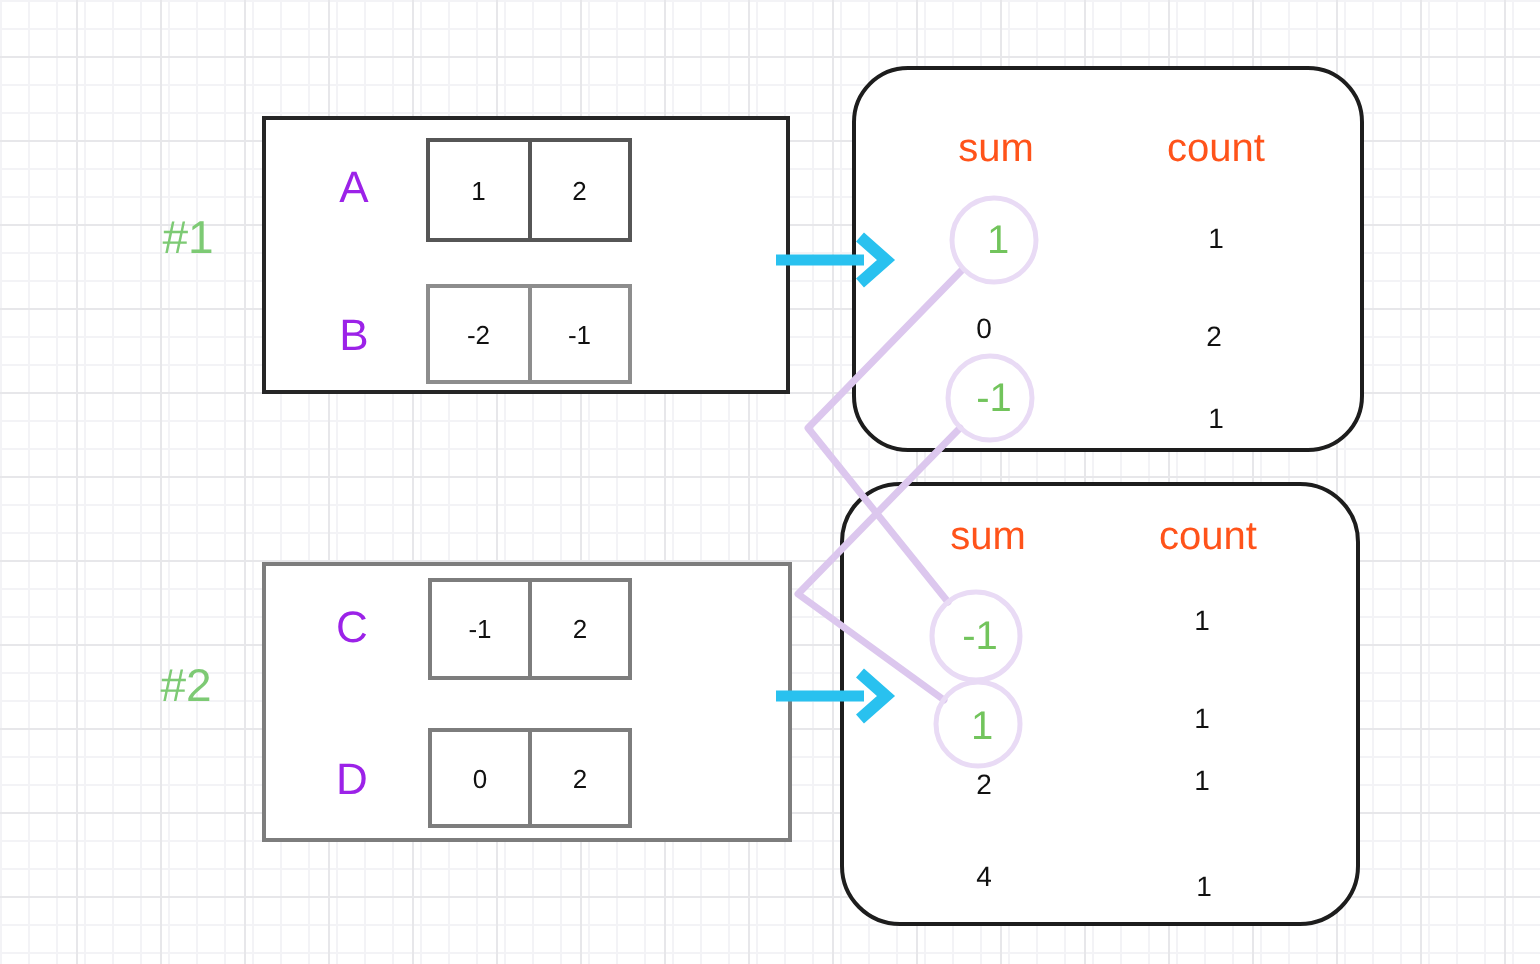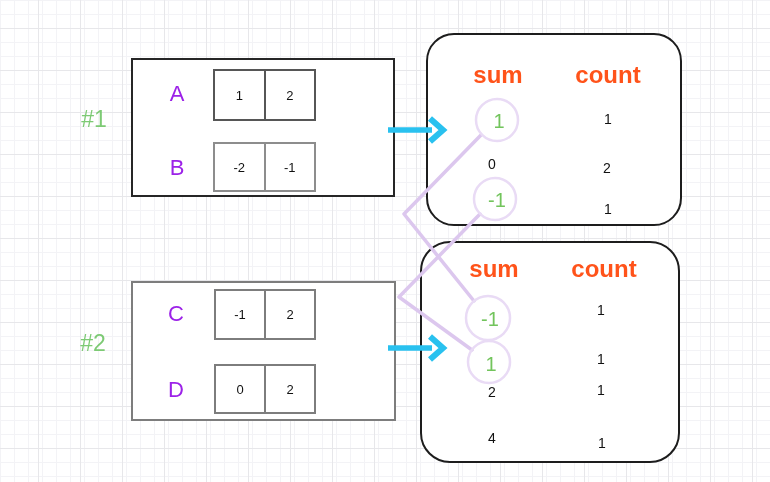--- a/index.html
+++ b/index.html
@@ -20,21 +20,21 @@
   .ex-label{font-size:23px;font-weight:500;color:#7dca74;}
   .arr-box{position:absolute;background:#fff;border:2px solid #262626;box-sizing:border-box;}
   .arr-name{position:absolute;font-size:22px;font-weight:500;color:#9c22e8;}
   .cell-row{position:absolute;display:flex;background:#fff;border:2px solid #565656;box-sizing:border-box;}
   .cell{flex:1;display:flex;align-items:center;justify-content:center;}
   .cell + .cell{border-left:2px solid #565656;}
   .cell-row.gray, .cell-row.gray .cell + .cell{border-color:#8d8d8d;}
   .cell-row.gray2, .cell-row.gray2 .cell + .cell{border-color:#7d7d7d;}
   .cell span{font-size:13px;font-weight:500;color:#111;}
   .rtable{position:absolute;background:#fff;border:2px solid #1d1d1d;box-sizing:border-box;}
-  .hdr{position:absolute;font-size:24px;font-weight:700;color:#ff531a;}
+  .hdr{position:absolute;font-size:20px;font-weight:400;color:#ff531a;}
   .val{position:absolute;font-size:14px;font-weight:500;color:#111;}
   .val.green{font-size:20px;color:#72c45c;}
   svg.overlay{position:absolute;left:0;top:0;pointer-events:none;}
 </style>
 </head>
 <body>
 
 <div class="canvas">
 
   <div class="abs ctr ex-label" style="left:94px;top:119px;">#1</div>

